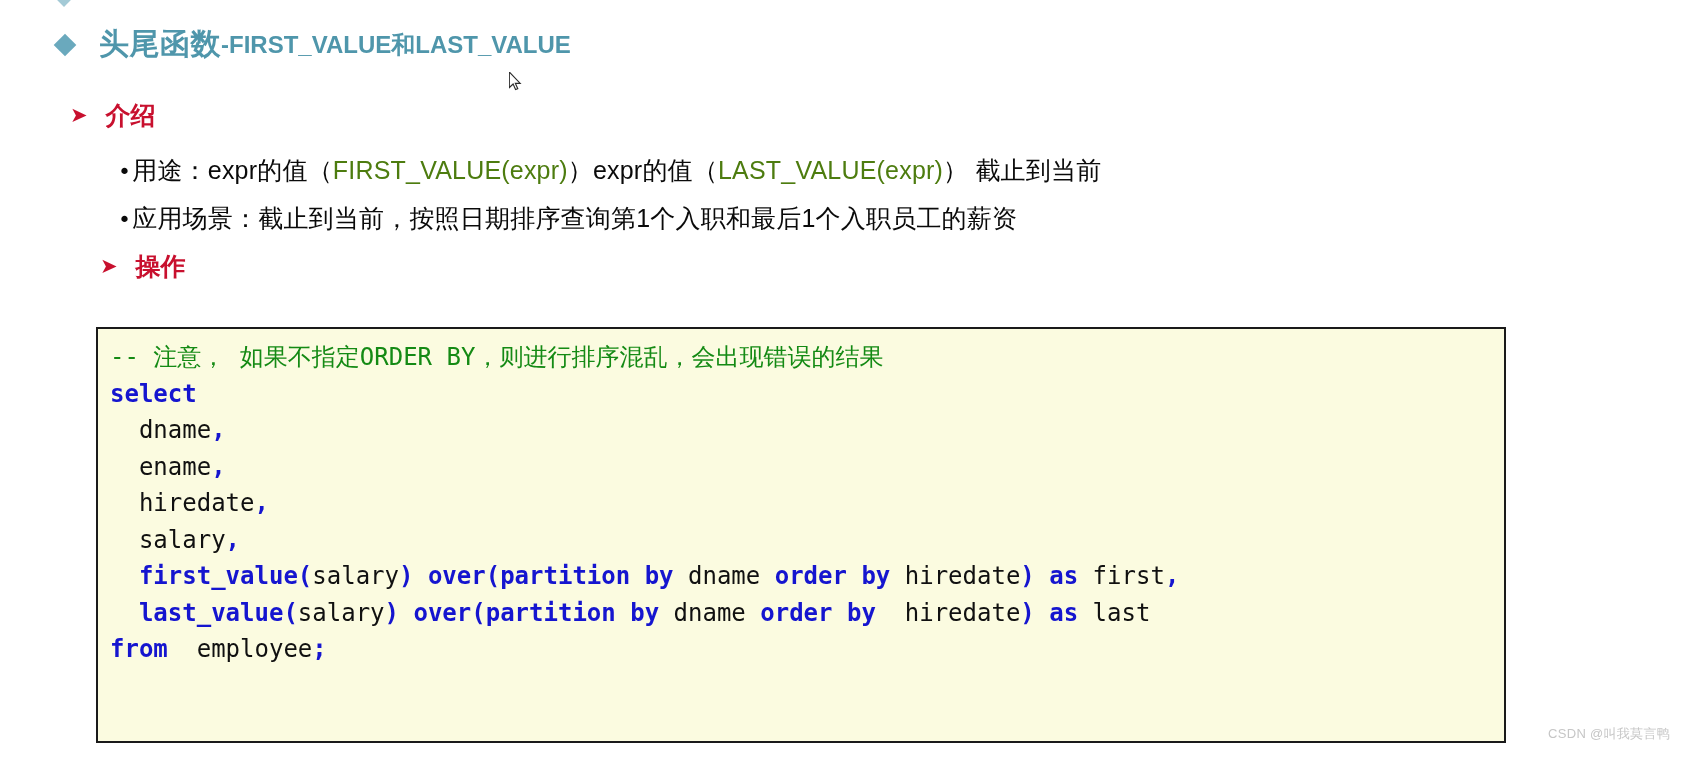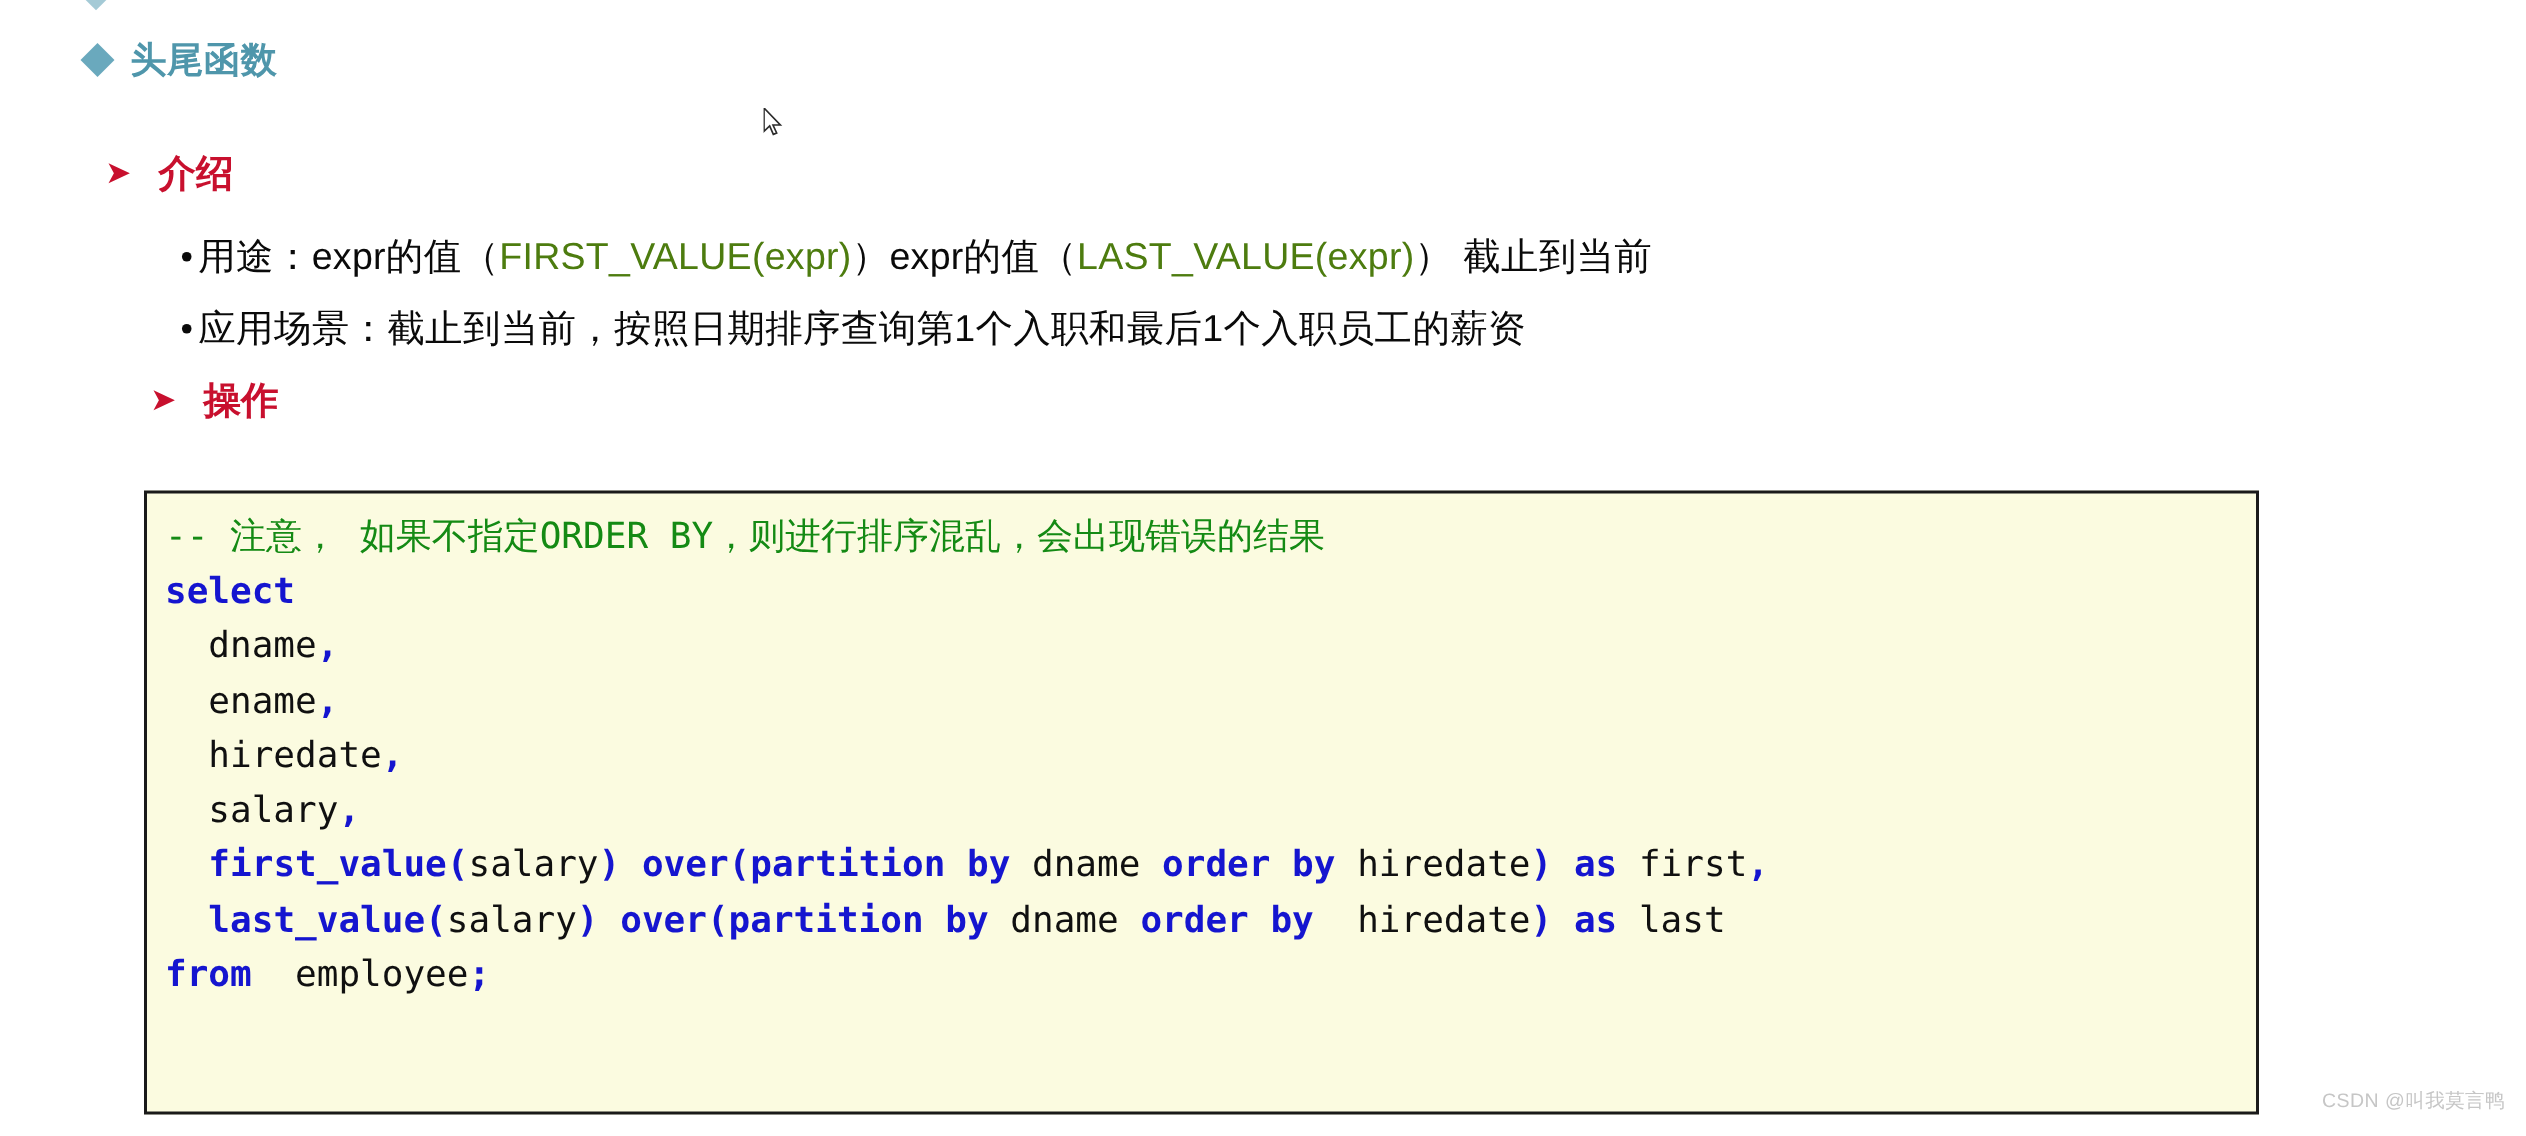--- a/index.html
+++ b/index.html
@@ -45,23 +45,24 @@
   .heading .diamond {
     width: 16px;
     height: 16px;
     background: #6aa9bd;
     transform: rotate(45deg);
     margin-right: 14px;
     flex: none;
   }
   .heading .h-cn {
     color: #4f96ab;
-    font-size: 24px;
+    font-size: 30px;
     font-weight: bold;
     letter-spacing: .5px;
+    margin-left: 12px;
   }
   .heading .h-en {
     color: #4f96ab;
     font-size: 24px;
     font-weight: bold;
     letter-spacing: 0px;
   }
 
   
   .section {
@@ -153,20 +154,21 @@
   }
 </style>
 </head>
 <body>
 
 <div class="top-sliver"></div>
 
 <div class="heading">
   <span class="diamond"></span>
   <span class="h-cn">头尾函数</span>
+  <span class="h-en">-FIRST_VALUE和LAST_VALUE</span>
 </div>
 
 <div class="section" id="sec-intro">
   <span class="arrow">➤</span>
   <span class="sec-label">介绍</span>
 </div>
 
 <div class="body-line" id="line-usage">
   <span class="dot">•</span><span>用途：expr的值（</span><span class="code-ref">FIRST_VALUE(expr)</span><span>）expr的值（</span><span class="code-ref">LAST_VALUE(expr)</span><span>） 截止到当前</span>
 </div>

